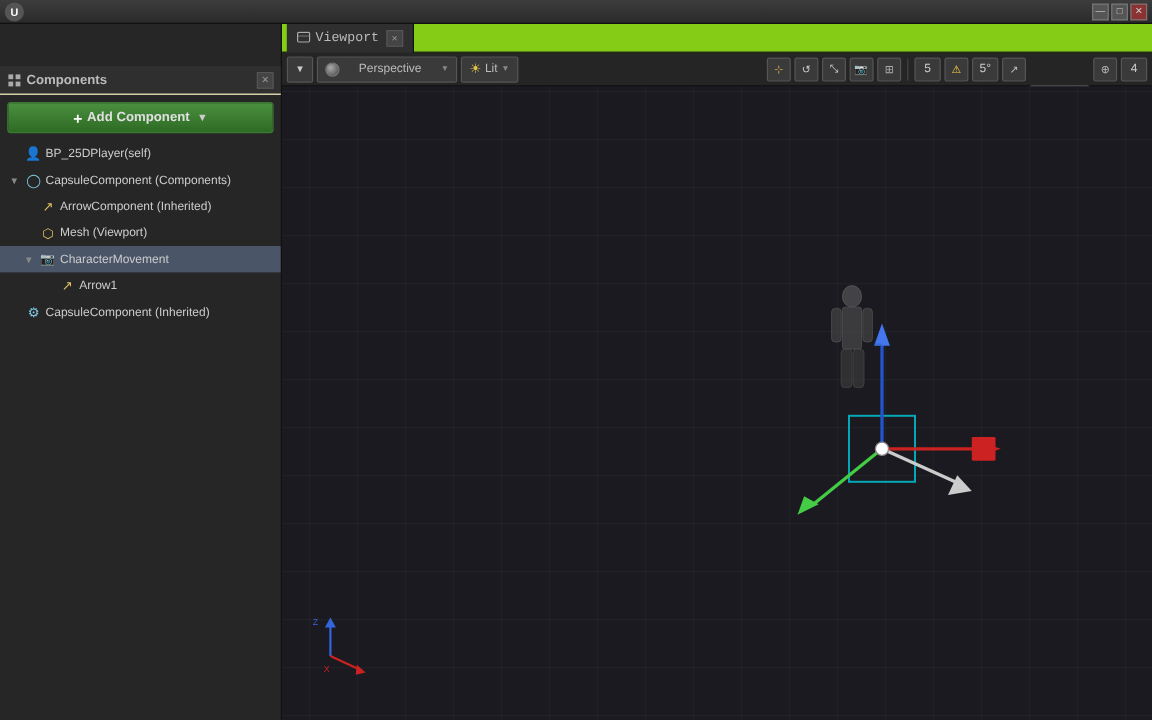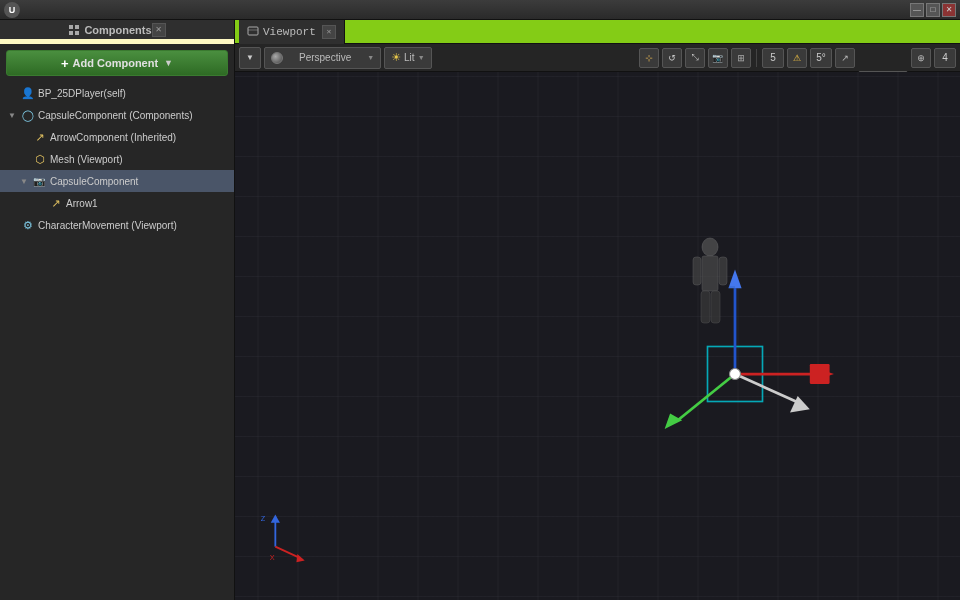--- a/index.html
+++ b/index.html
@@ -74,25 +74,26 @@
       background: #262626;
       border-right: 1px solid #111;
       display: flex;
       flex-direction: column;
       flex-shrink: 0;
     }
 
     #panel-header {
       height: 24px;
       background: #2f2f2f;
-      border-bottom: 5px solid #fef9c3;
-      display: flex;
-      align-items: center;
-      justify-content: center;
+      border-bottom: 1px solid #fef9c3;
+      display: flex;
+      align-items: center;
+      justify-content: space-between;
       padding: 0 6px;
+      margin-top: 35px;
     }
     #panel-title {
       display: flex;
       align-items: center;
       gap: 4px;
       font-size: 11px;
       color: #bbb;
       font-weight: bold;
     }
     .panel-close {
@@ -402,33 +403,33 @@
 
       <div class="tree-item indent-1">
         <span class="expand-arrow"></span>
         <span class="item-icon icon-mesh">⬡</span>
         <span class="item-label">Mesh (Viewport)</span>
       </div>
 
       <div class="tree-item indent-1 selected">
         <span class="expand-arrow">▼</span>
         <span class="item-icon" style="color:#d4aa50;font-size:10px;">📷</span>
-        <span class="item-label">CapsuleComponent</span>
+        <span class="item-label">CharacterMovement</span>
       </div>
 
       <div class="tree-item indent-2">
         <span class="expand-arrow"></span>
         <span class="item-icon icon-arrow">↗</span>
         <span class="item-label">Arrow1</span>
       </div>
 
       <div class="tree-item">
         <span class="expand-arrow"></span>
         <span class="item-icon icon-character">⚙</span>
-        <span class="item-label">CharacterMovement (Viewport)</span>
+        <span class="item-label">CapsuleComponent (Inherited)</span>
       </div>
 
     </div>
   </div>
 
   <div id="right-panel">
 
     <div id="viewport-header">
       <div id="viewport-header-left">
         <div id="viewport-title-tab">

